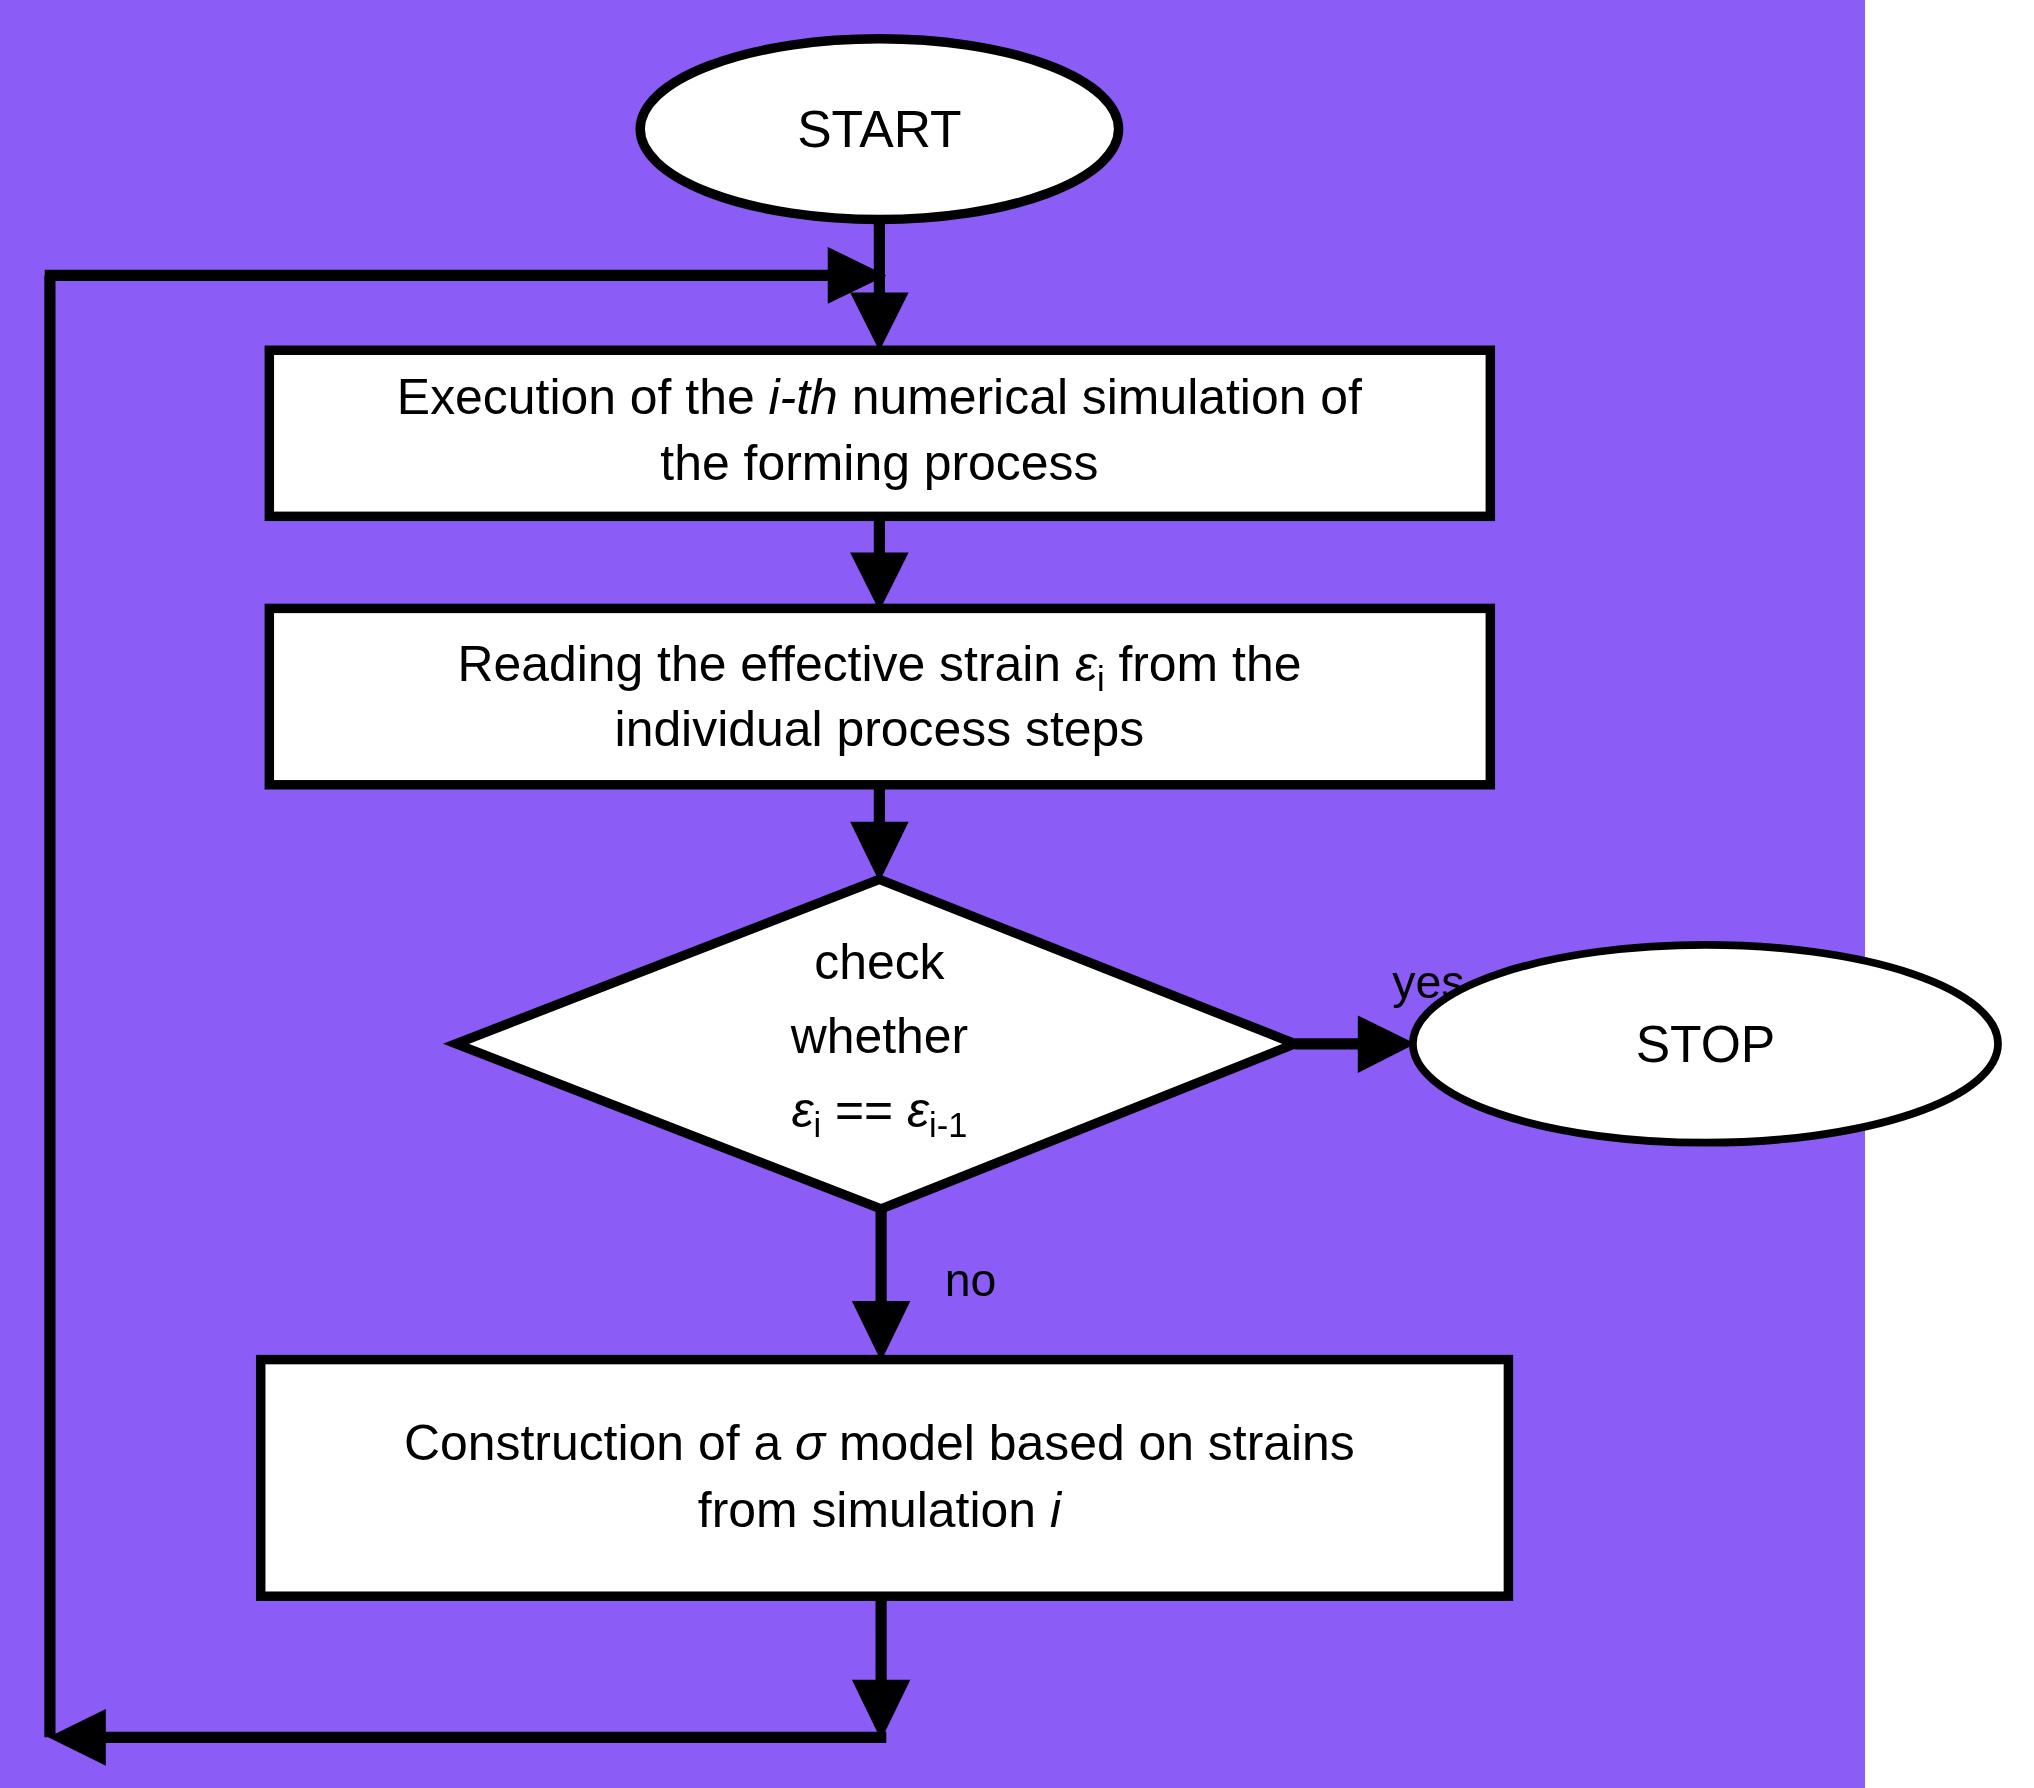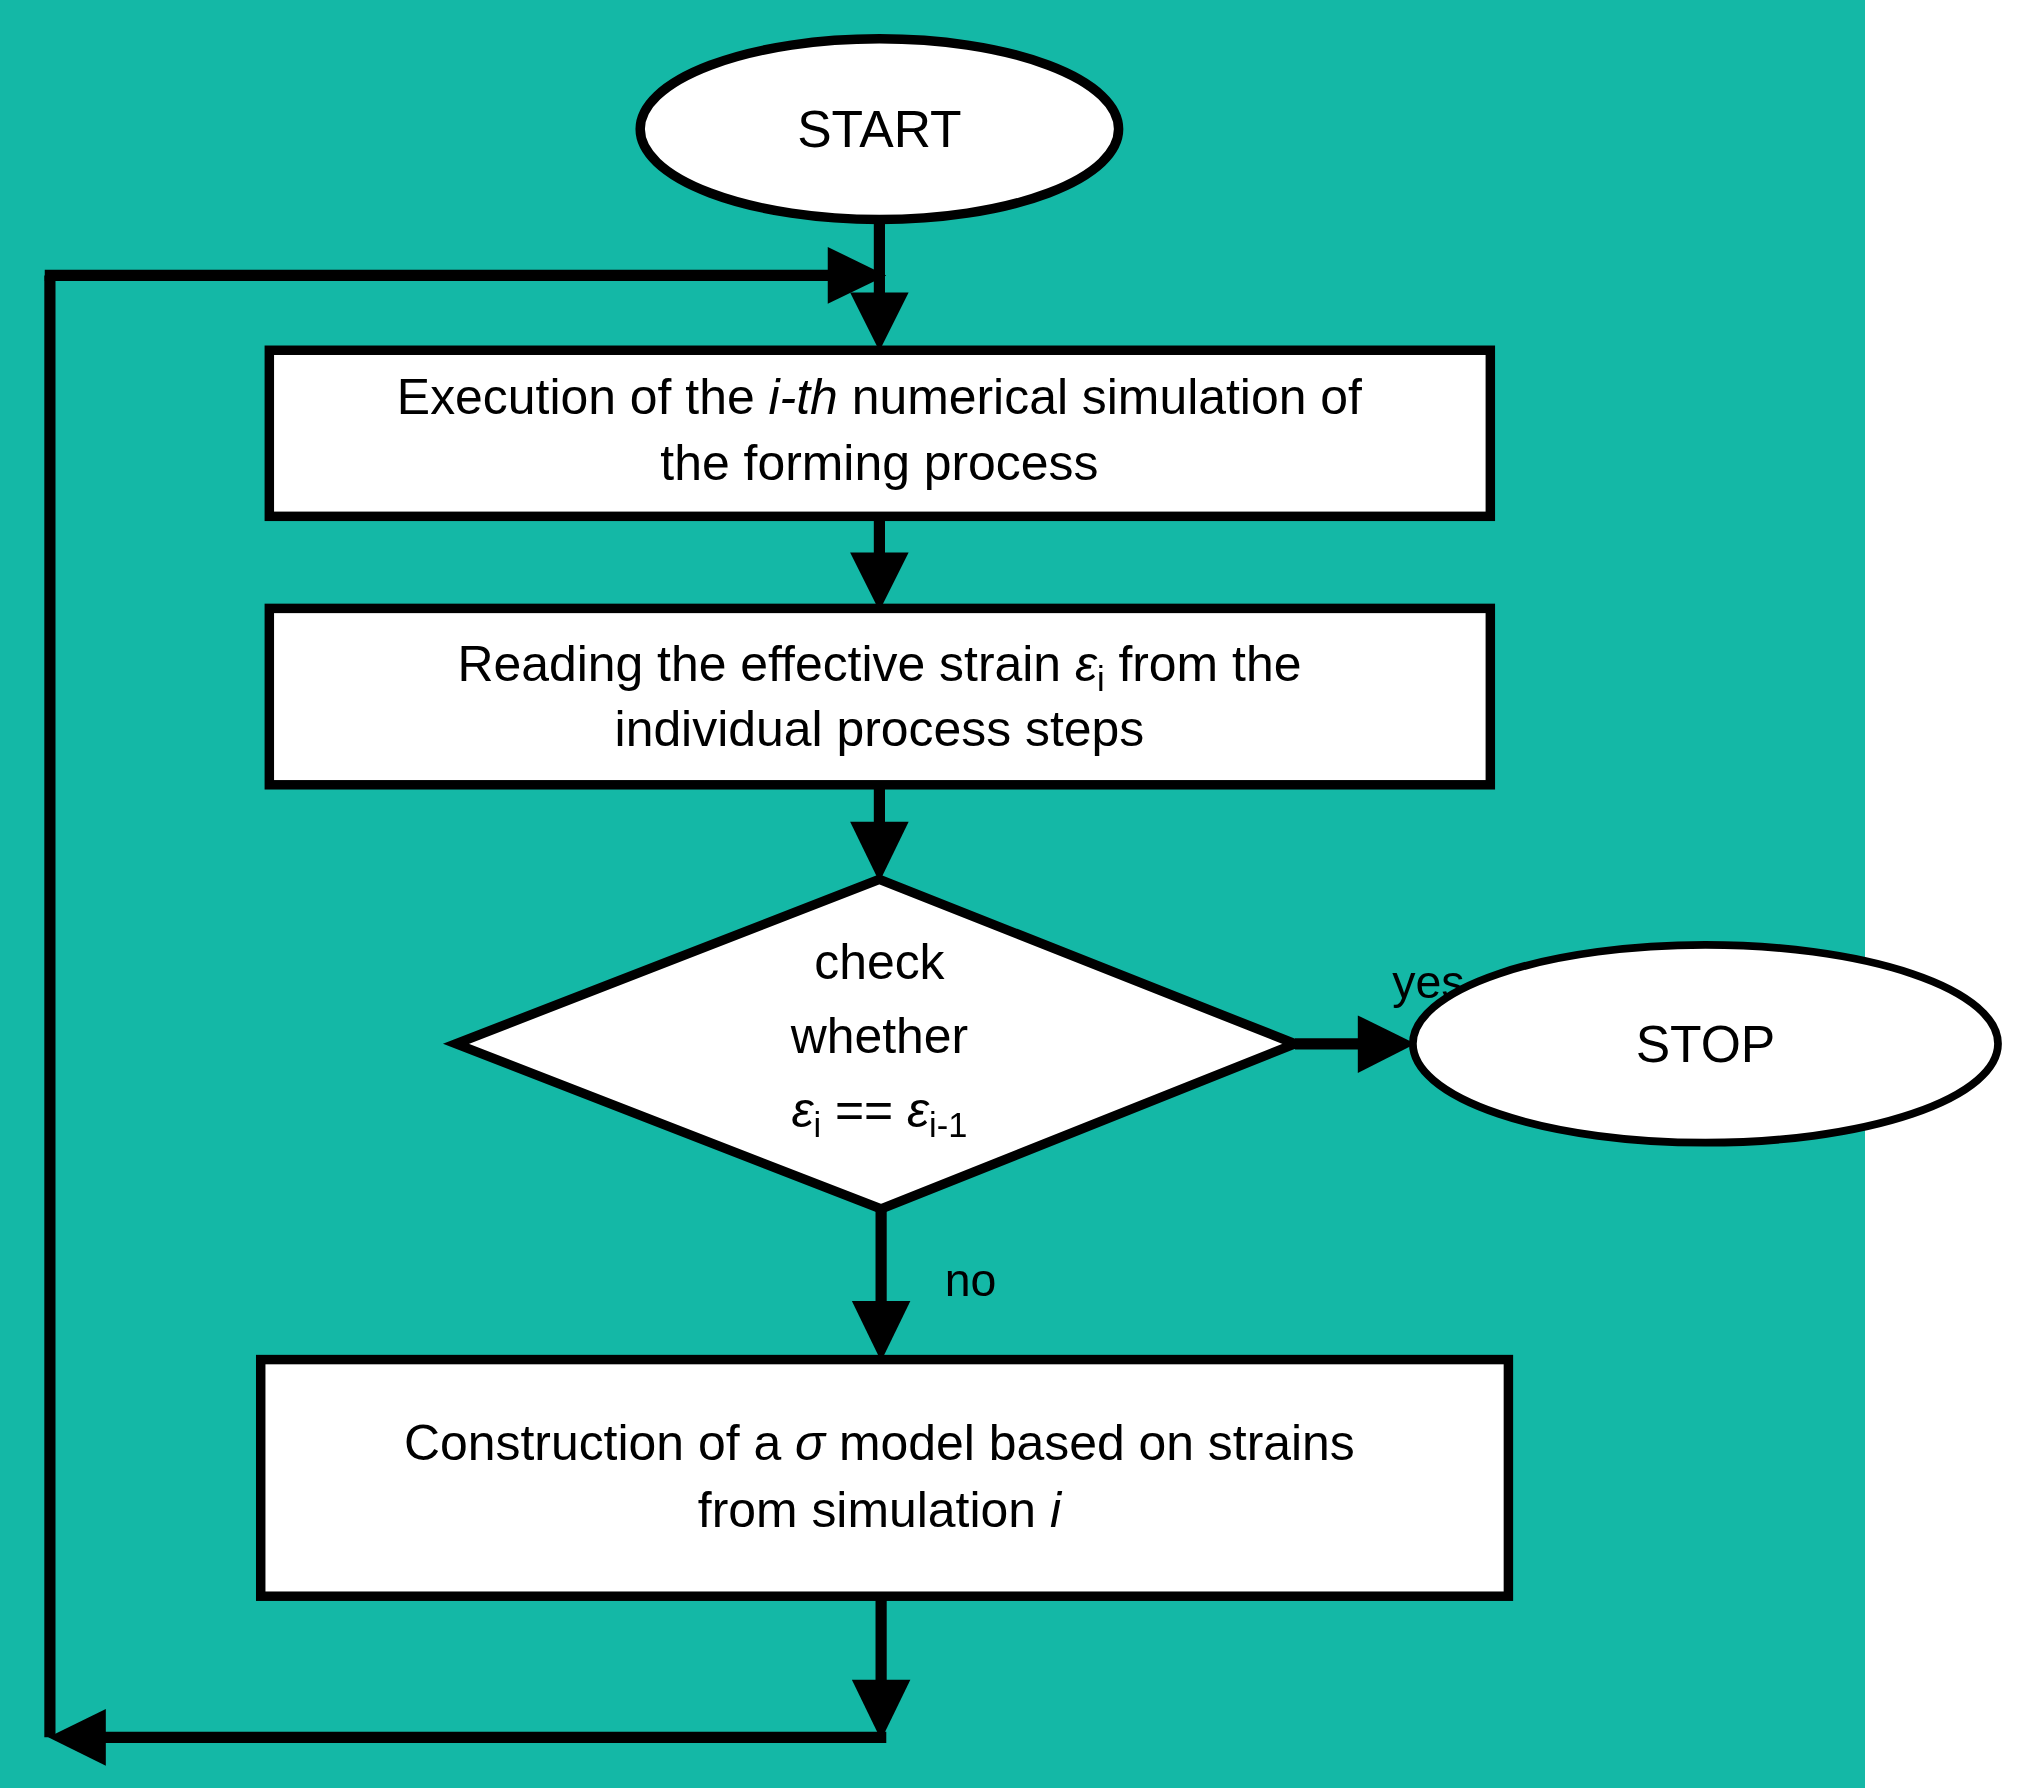--- a/index.html
+++ b/index.html
@@ -11,21 +11,21 @@
   body {
     width: 2035px;
     height: 1789px;
     font-family: "Liberation Sans", sans-serif;
     overflow: hidden;
   }
   #flowchart-root {
     position: relative;
     width: 1865px;
     height: 1789px;
-    background: #14b8a6;
+    background: #8b5cf6;
   }
   svg.diagram {
     display: block;
     width: 2035px;
     height: 1789px;
   }
   .shape-outline {
     fill: #ffffff;
     stroke: #000000;
     stroke-width: 11;

